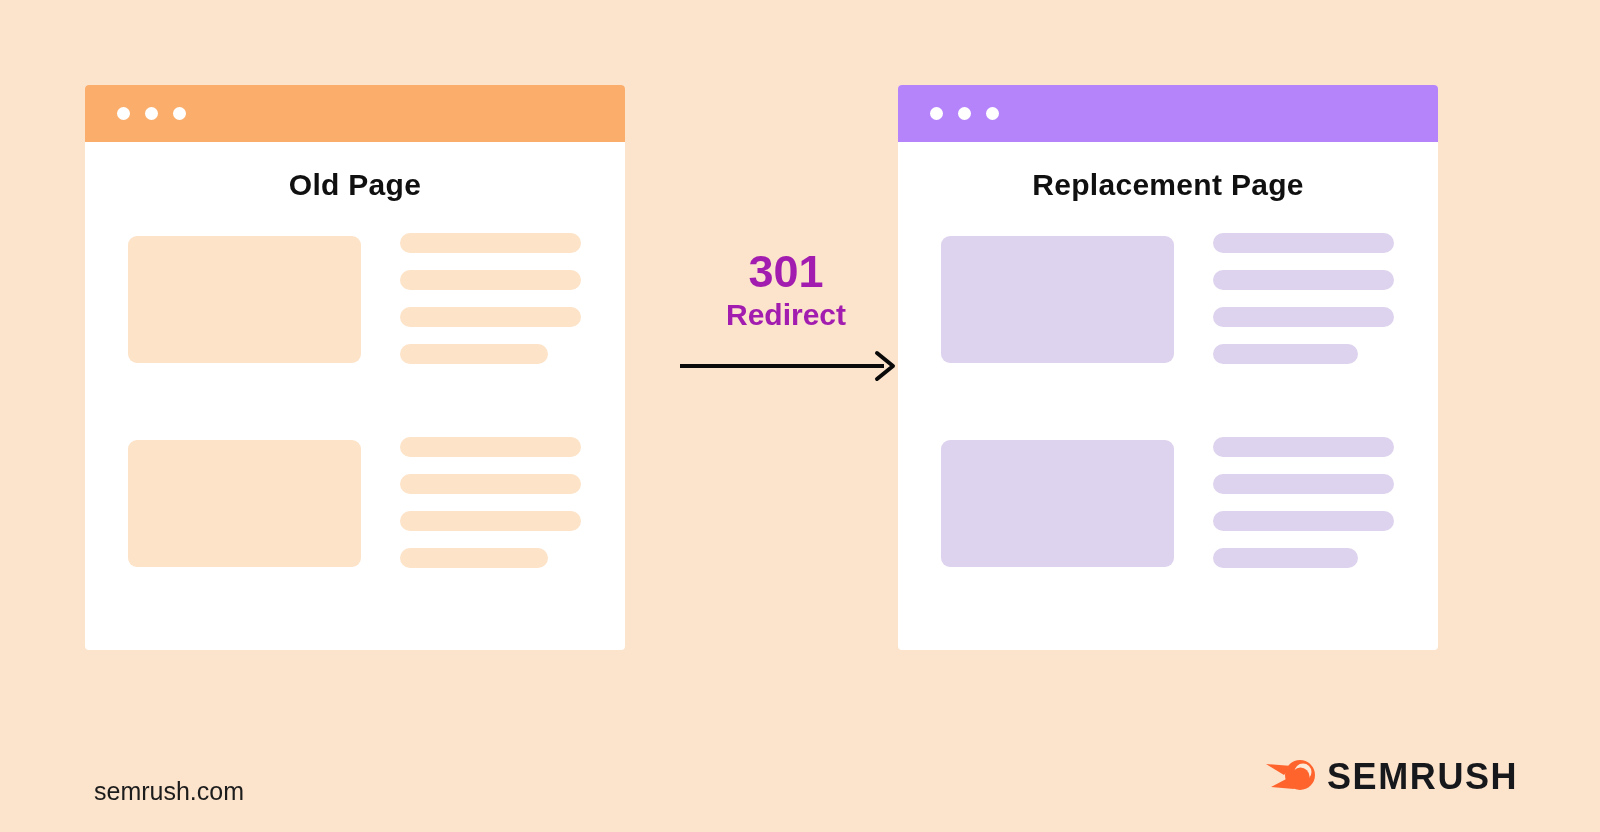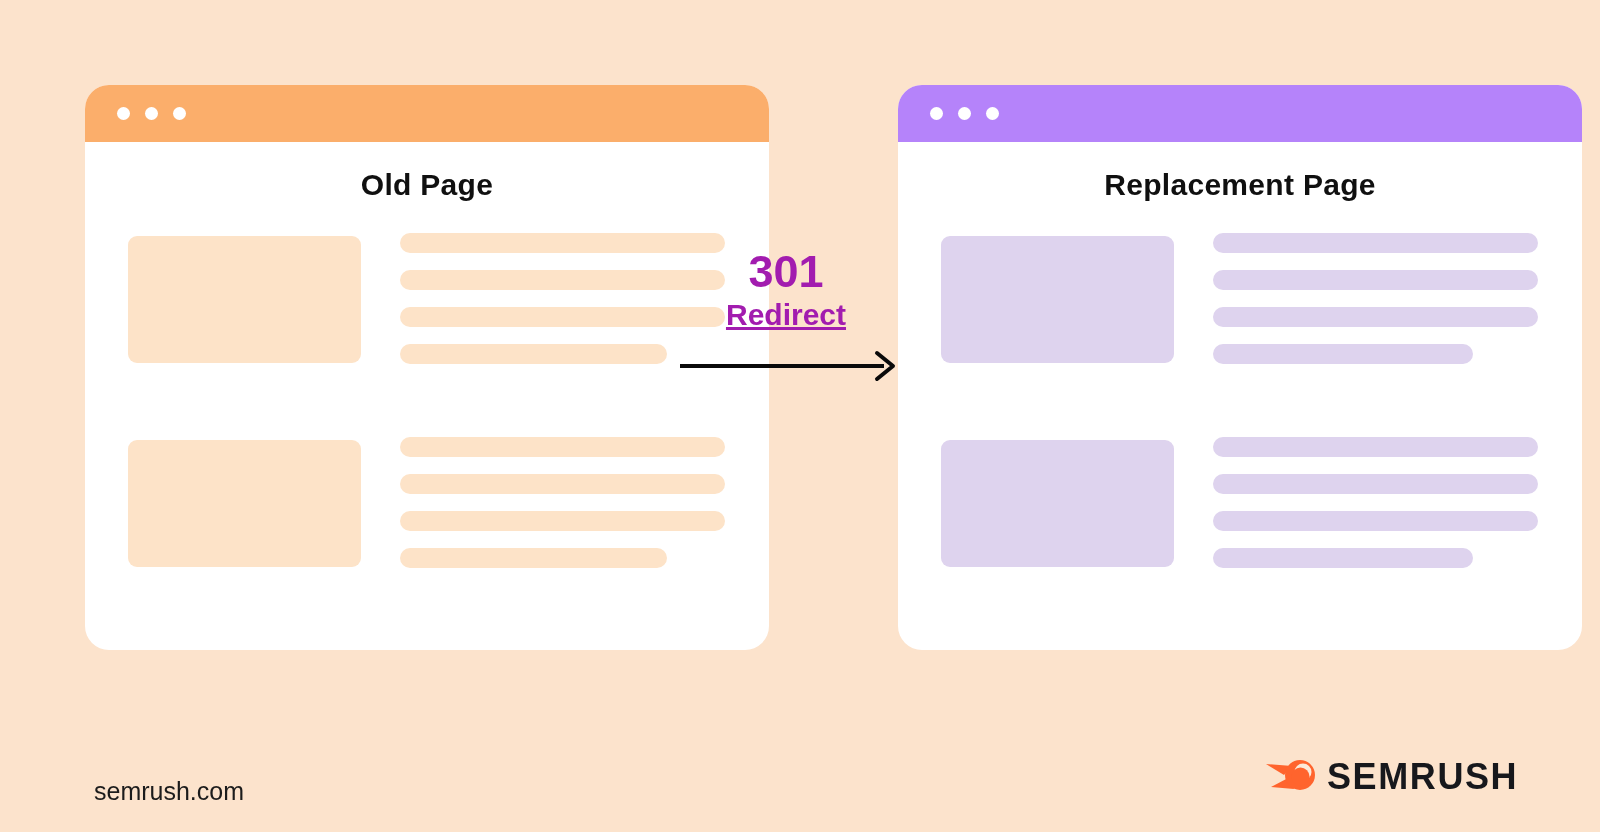--- a/index.html
+++ b/index.html
@@ -4,23 +4,23 @@
 <style>
   html, body { margin:0; padding:0; }
   body {
     width:1600px; height:832px; position:relative; overflow:hidden;
     background: var(--background, #FCE3CC);
     font-family: "Liberation Sans", sans-serif;
   }
 
   
   .window {
-    position:absolute; top:85px; width:684px; height:565px;
+    position:absolute; top:85px; width:540px; height:565px;
     background: var(--window-body, #fff);
-    border-radius:24px; overflow:hidden;
+    border-radius:4px; overflow:hidden;
   }
   .window.old { left:85px; }
   .window.new { left:898px; }
 
   .titlebar { height:57px; display:flex; align-items:center; padding-left:32px; }
   .window.old .titlebar { background: var(--old-header); }
   .window.new .titlebar { background: var(--new-header); }
   .dot { width:13px; height:13px; border-radius:50%; background:#fff; margin-right:15px; }
 
   .page-title {
@@ -32,21 +32,21 @@
   .row { display:flex; margin-bottom:56px; }
   .ph-block { width:233px; height:127px; border-radius:9px; flex:none; margin-top:3px; margin-right:39px; }
   .lines { flex:1; display:flex; flex-direction:column; }
   .line { height:20px; border-radius:10px; margin-bottom:17px; }
   .window.old .ph-block, .window.old .line { background: var(--old-block); }
   .window.new .ph-block, .window.new .line { background: var(--new-block); }
 
   
   .redirect { position:absolute; left:675px; top:249px; width:222px; text-align:center; color:#a21caf; }
   .redirect .code { font-size:45px; font-weight:700; line-height:1.0; }
-  .redirect .word { font-size:30px; font-weight:600; line-height:1.1; margin-top:4px;text-decoration:underline; }
+  .redirect .word { font-size:30px; font-weight:600; line-height:1.1; margin-top:4px; }
   .arrow-wrap { position:absolute; left:678px; top:348px; width:222px; height:36px; }
 
   
   .site-label { position:absolute; left:94px; top:757px; font-size:25px; color:#1c1c1c;margin-top:20px; }
   .logo { position:absolute; left:1266px; top:753px; display:flex; align-items:center; }
   .logo-text {
     font-size:36px; font-weight:bold; letter-spacing:1.6px;
     color: var(--logo-text, #17181C); margin-left:9px;
   }
 </style>

